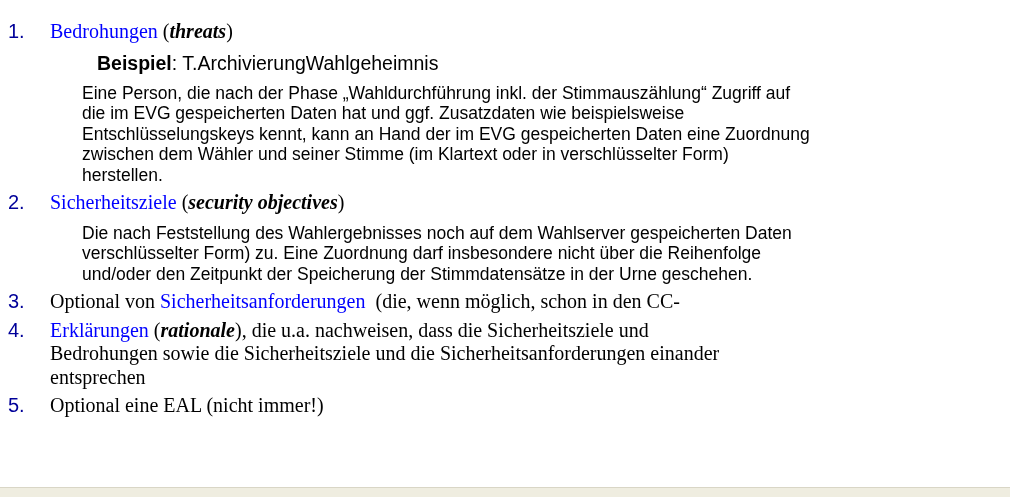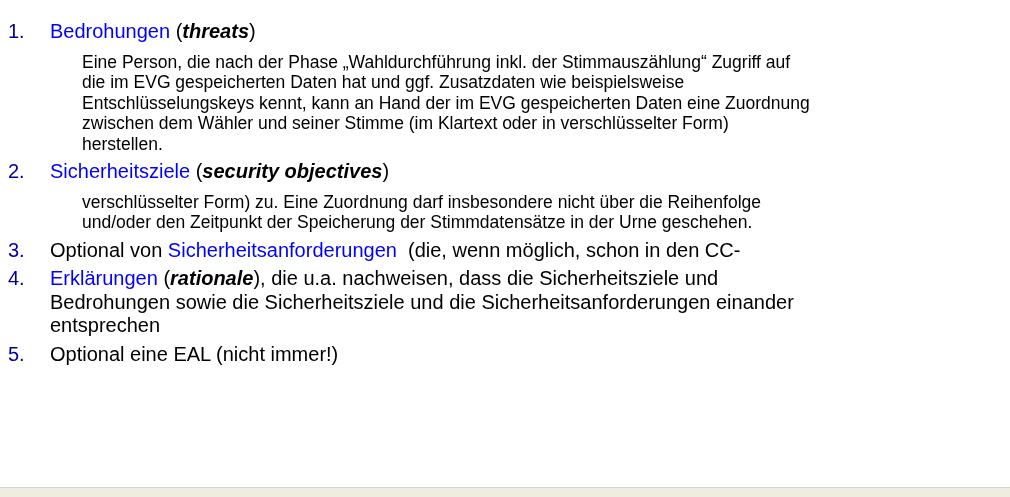--- a/index.html
+++ b/index.html
@@ -36,21 +36,21 @@
     padding-left: 8px;
     font-size: 20px;
     line-height: 23.5px;
     color: var(--number-blue, #000099);
   }
   .heading {
     flex: 1;
     font-size: 20px;
     line-height: 23.5px;
   }
-  .hline { white-space: pre; }
+  .hline { white-space: pre; font-family: Liberation Serif, serif; }
   .link { color: var(--link-blue, #0000ff); }
   .bi { font-weight: bold; font-style: italic; }
   .example {
     margin: 7px 0 0 97px;
     font-size: 19.5px;
     line-height: 24px;
     white-space: pre;
   }
   .example .lbl { font-weight: bold; }
   .para {
@@ -74,34 +74,36 @@
 <body style="--link-blue: #0000ff; --number-blue: #000099; --band-color: #efede0;">
 
 <div class="slide">
   <div class="stack">
       <div class="item first">
         <div class="num">1.</div>
         <div class="heading">
           <div class="hline"><span class="link">Bedrohungen</span><span class="plain"> (</span><span class="bi">threats</span><span class="plain">)</span></div>
         </div>
       </div>
+      <div class="example"><span class="lbl">Beispiel</span><span>: T.ArchivierungWahlgeheimnis</span></div>
       <div class="para">
         <div class="pline">Eine Person, die nach der Phase „Wahldurchführung inkl. der Stimmauszählung“ Zugriff auf</div>
         <div class="pline">die im EVG gespeicherten Daten hat und ggf. Zusatzdaten wie beispielsweise</div>
         <div class="pline">Entschlüsselungskeys kennt, kann an Hand der im EVG gespeicherten Daten eine Zuordnung</div>
         <div class="pline">zwischen dem Wähler und seiner Stimme (im Klartext oder in verschlüsselter Form)</div>
         <div class="pline">herstellen.</div>
       </div>
       <div class="item">
         <div class="num">2.</div>
         <div class="heading">
           <div class="hline"><span class="link">Sicherheitsziele</span><span class="plain"> (</span><span class="bi">security objectives</span><span class="plain">)</span></div>
         </div>
       </div>
       <div class="para">
+        <div class="pline">Die nach Feststellung des Wahlergebnisses noch auf dem Wahlserver gespeicherten Daten</div>
         <div class="pline">verschlüsselter Form) zu. Eine Zuordnung darf insbesondere nicht über die Reihenfolge</div>
         <div class="pline">und/oder den Zeitpunkt der Speicherung der Stimmdatensätze in der Urne geschehen.</div>
       </div>
       <div class="item">
         <div class="num">3.</div>
         <div class="heading">
           <div class="hline"><span class="plain">Optional von </span><span class="link">Sicherheitsanforderungen</span><span class="plain">  (die, wenn möglich, schon in den CC-</span></div>
         </div>
       </div>
       <div class="item tight">

